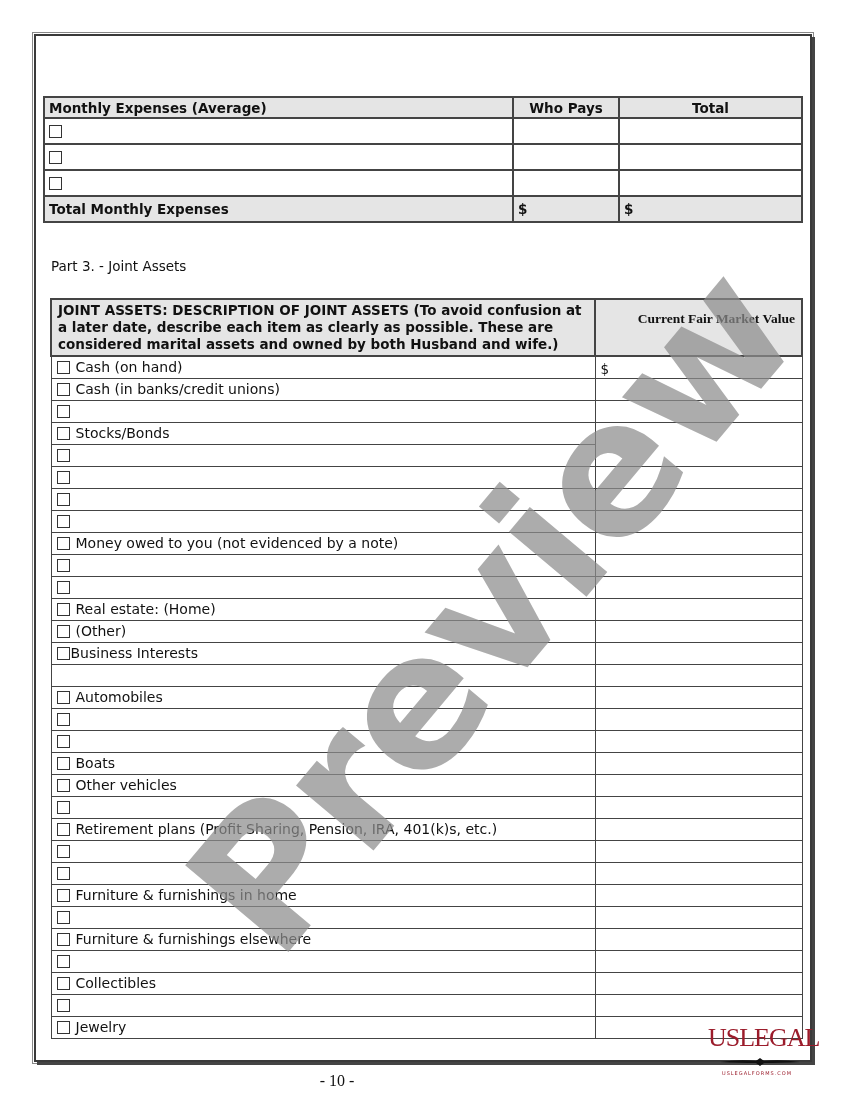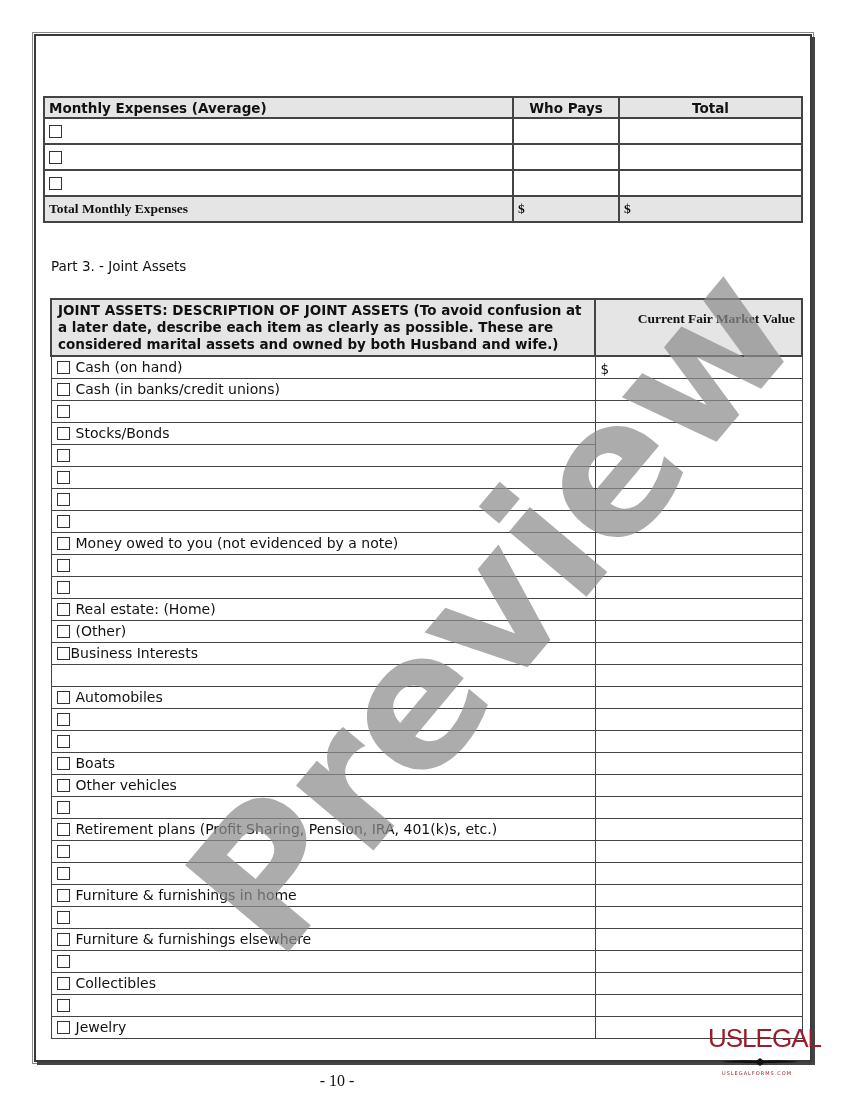--- a/index.html
+++ b/index.html
@@ -19,37 +19,37 @@
   table { border-collapse: collapse; position: absolute; table-layout: fixed; margin-top: 16px; }
   td, th { border: 2px solid #444; padding: 0 4px; font-size: 13.5px; vertical-align: middle; box-sizing: border-box; }
   .cb {
     display: inline-block; width: 13px; height: 13px; border: 1.5px solid #333;
     vertical-align: -2px; margin-right: 6px; box-sizing: border-box; background: #fff;
   }
   
   #expenses { left: 43px; top: 80px; width: 758px; }
   #expenses th { background: #e5e5e5; font-weight: bold; height: 21px; font-size: 13.5px; }
   #expenses td { height: 26px; }
-  #expenses tr.total td { background: #e5e5e5; font-weight: bold; font-family: Liberation Serif, serif; }
+  #expenses tr.total td { background: #e5e5e5; font-weight: bold; }
   .part-label { position: absolute; left: 51px; top: 258px; font-size: 13.5px; }
   
   #assets { left: 50px; top: 282px; width: 751px; }
   #assets th { background: #e5e5e5; font-weight: bold; font-size: 13.5px; line-height: 17px; padding: 2px 6px; }
   #assets th.left { text-align: left; }
   #assets th.right { text-align: right; vertical-align: top; padding-top: 10px; font-family: Liberation Serif, serif; }
   #assets td { height: 22px; border-width: 1.5px; font-size: 14px; padding: 0 5px; white-space: nowrap; }
   #assets td.value { font-size: 13.5px; vertical-align: top; padding-top: 4px; }
   .watermark {
     position: absolute; left: 100px; top: 540px; font-family: "DejaVu Sans", sans-serif;
     font-weight: bold; font-size: 185px; color: rgba(140,140,140,0.72);
     transform: rotate(-50deg); transform-origin: center; pointer-events: none; letter-spacing: -2px;
     width: 720px; text-align: center;
   }
   .logo { position: absolute; left: 708px; top: 1025px; width: 130px; }
-  .logo-text { font-family: Liberation Sans, sans-serif; color: #9b1c2b; font-size: 26px; letter-spacing: -1px; line-height: 26px; }
+  .logo-text { font-family: Liberation Serif, serif; color: #9b1c2b; font-size: 26px; letter-spacing: -1px; line-height: 26px; }
   .logo-wing { width: 80px; height: 8px; margin-left: 12px; }
   .logo-url { font-size: 5px; color: #9b1c2b; margin-left: 14px; letter-spacing: 1px; }
   .page-number { position: absolute; top: 1072px; left: 0; width: 674px; text-align: center; font-family: "Liberation Serif", "DejaVu Serif", serif; font-size: 16px; }
 </style>
 </head>
 <body>
 
 <div class="page-frame"></div>
 
 <table id="expenses">

